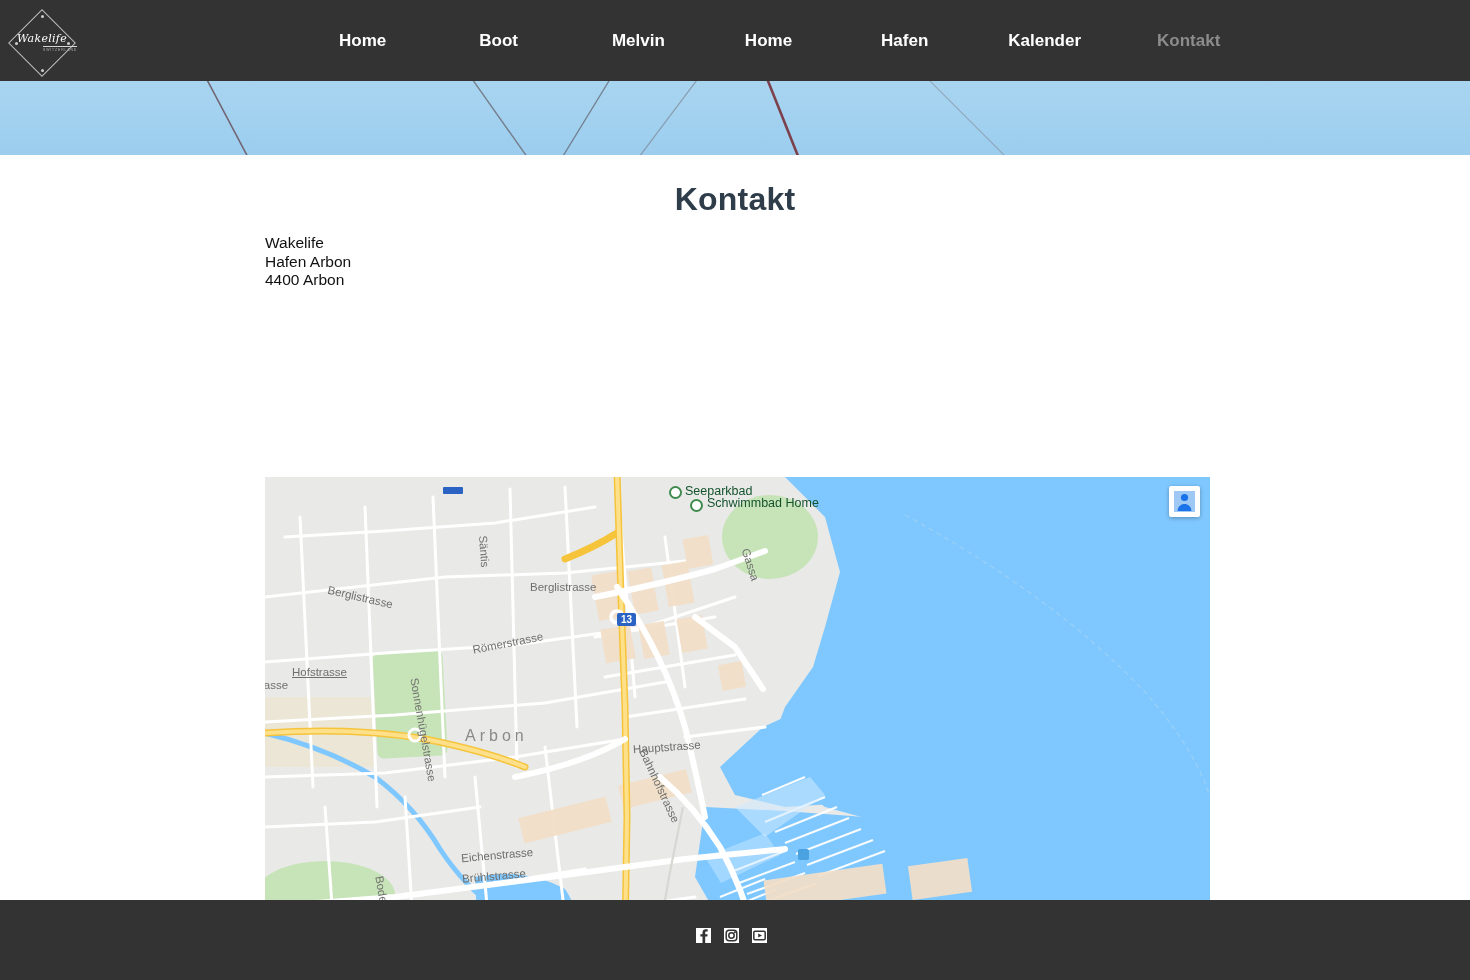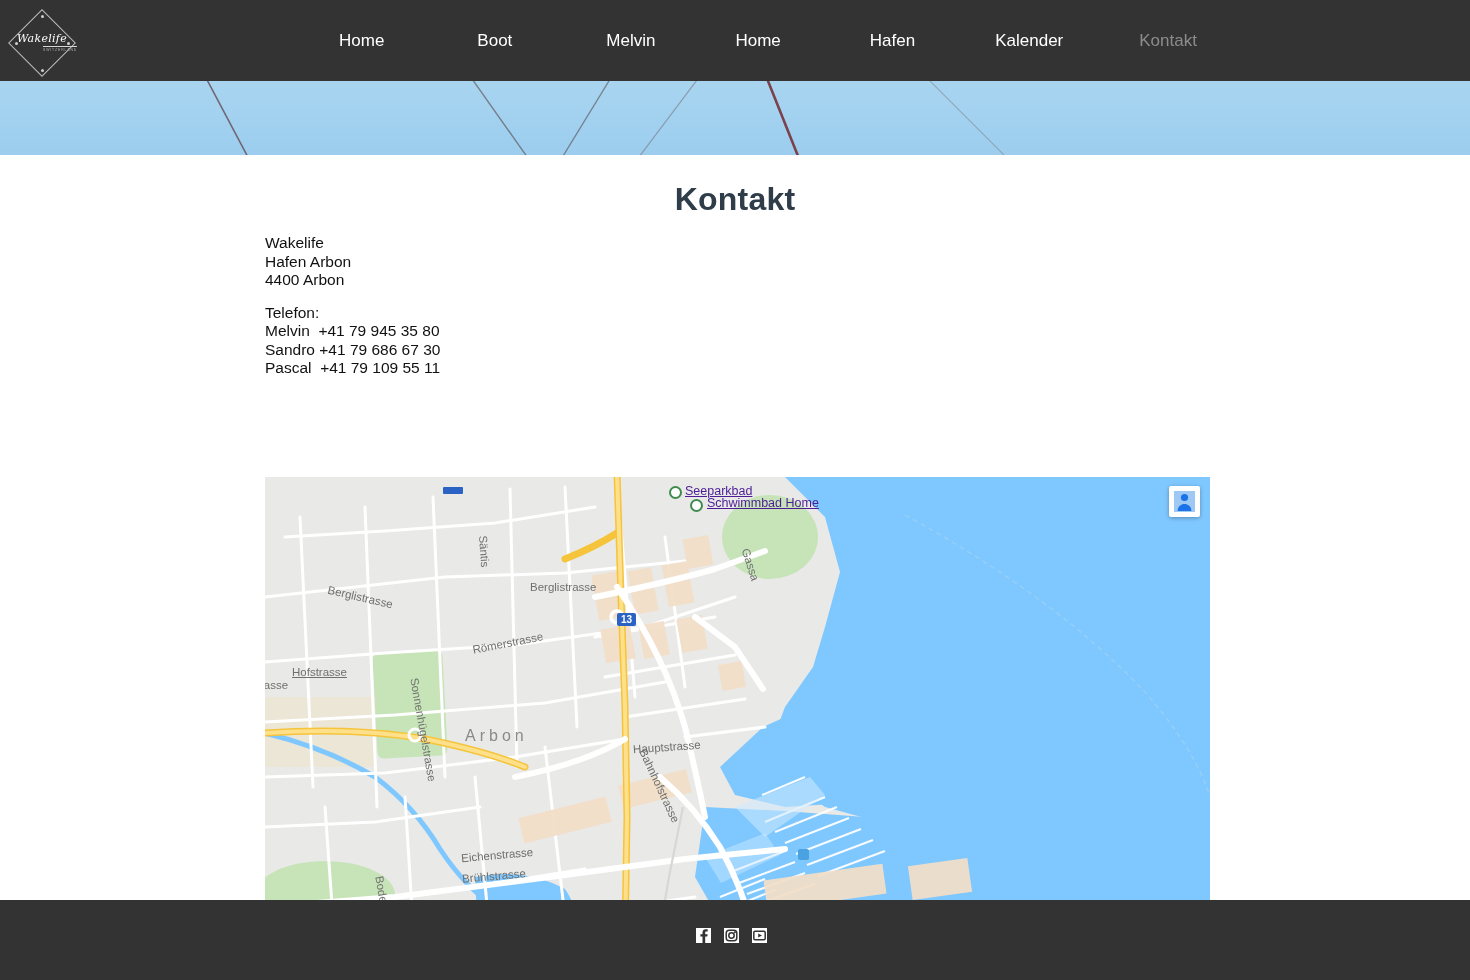--- a/index.html
+++ b/index.html
@@ -53,20 +53,21 @@
     padding-top:1px;
     margin:0 18px;
     width:34px;
     left:18px;
   }
   .nav {
     flex:1 1 auto;
     display:flex; align-items:flex-end;
     margin-left:262px;
     gap:12px;
+    font-weight:bold;
   }
   .nav-item {
     color:#ffffff;
     font-size:17px;
     text-decoration:none;
     padding:6px 0;
     white-space:nowrap;
   }
   .nav-item.inactive { color:#8c8c8c; }
   .nav-sp1 { width:69px; } .nav-sp2 { width:70px; }
@@ -112,21 +113,21 @@
 
   .map-label {
     position:absolute;
     font-family:"Liberation Sans", sans-serif;
     color:#6a6a6a;
     white-space:nowrap;
     pointer-events:none;
   }
   .lbl-street { font-size:11.5px; color:#70706e; }
   .lbl-city  { font-size:16px; color:#8a8a86; letter-spacing:4px; }
-  .lbl-poi   { font-size:12.5px; color:#4c1d95;text-decoration:underline; }
+  .lbl-poi   { font-size:12.5px; color:#14532d; }
   .lbl-station { font-size:12.5px; color:#3f78c4; }
 
   
   .dir-card {
     position:absolute; left:9px; top:9px;
     width:294px; height:78px;
     background:#ffffff;
     box-shadow:0 1px 4px rgba(0,0,0,.3);
     border-radius:2px;
   }
@@ -243,26 +244,20 @@
 
 <div class="main">
 
   <h1 class="page-title">Kontakt</h1>
 
   <div class="contact">
     <div class="blk">
       <div>Wakelife</div>
       <div>Hafen Arbon</div>
       <div>4400 Arbon</div>
-    </div>
-    <div class="blk">
-      <div>Telefon:</div>
-      <div class="row">Melvin  +41 79 945 35 80</div>
-      <div class="row">Sandro +41 79 686 67 30</div>
-      <div class="row">Pascal  +41 79 109 55 11</div>
     </div>
   </div>
 
   <div class="map">
 
     <svg class="base" width="945" height="560" viewBox="0 0 945 560">
       <rect x="0" y="0" width="945" height="560" fill="#E9E9E7"></rect>
 
       <path d="M520 0 L560 40 L575 95 L560 150 L548 190 L520 230 L505 270 L520 300
                L560 330 L640 352 L760 368 L945 380 L945 0 Z" fill="#7FC8FF"></path>

